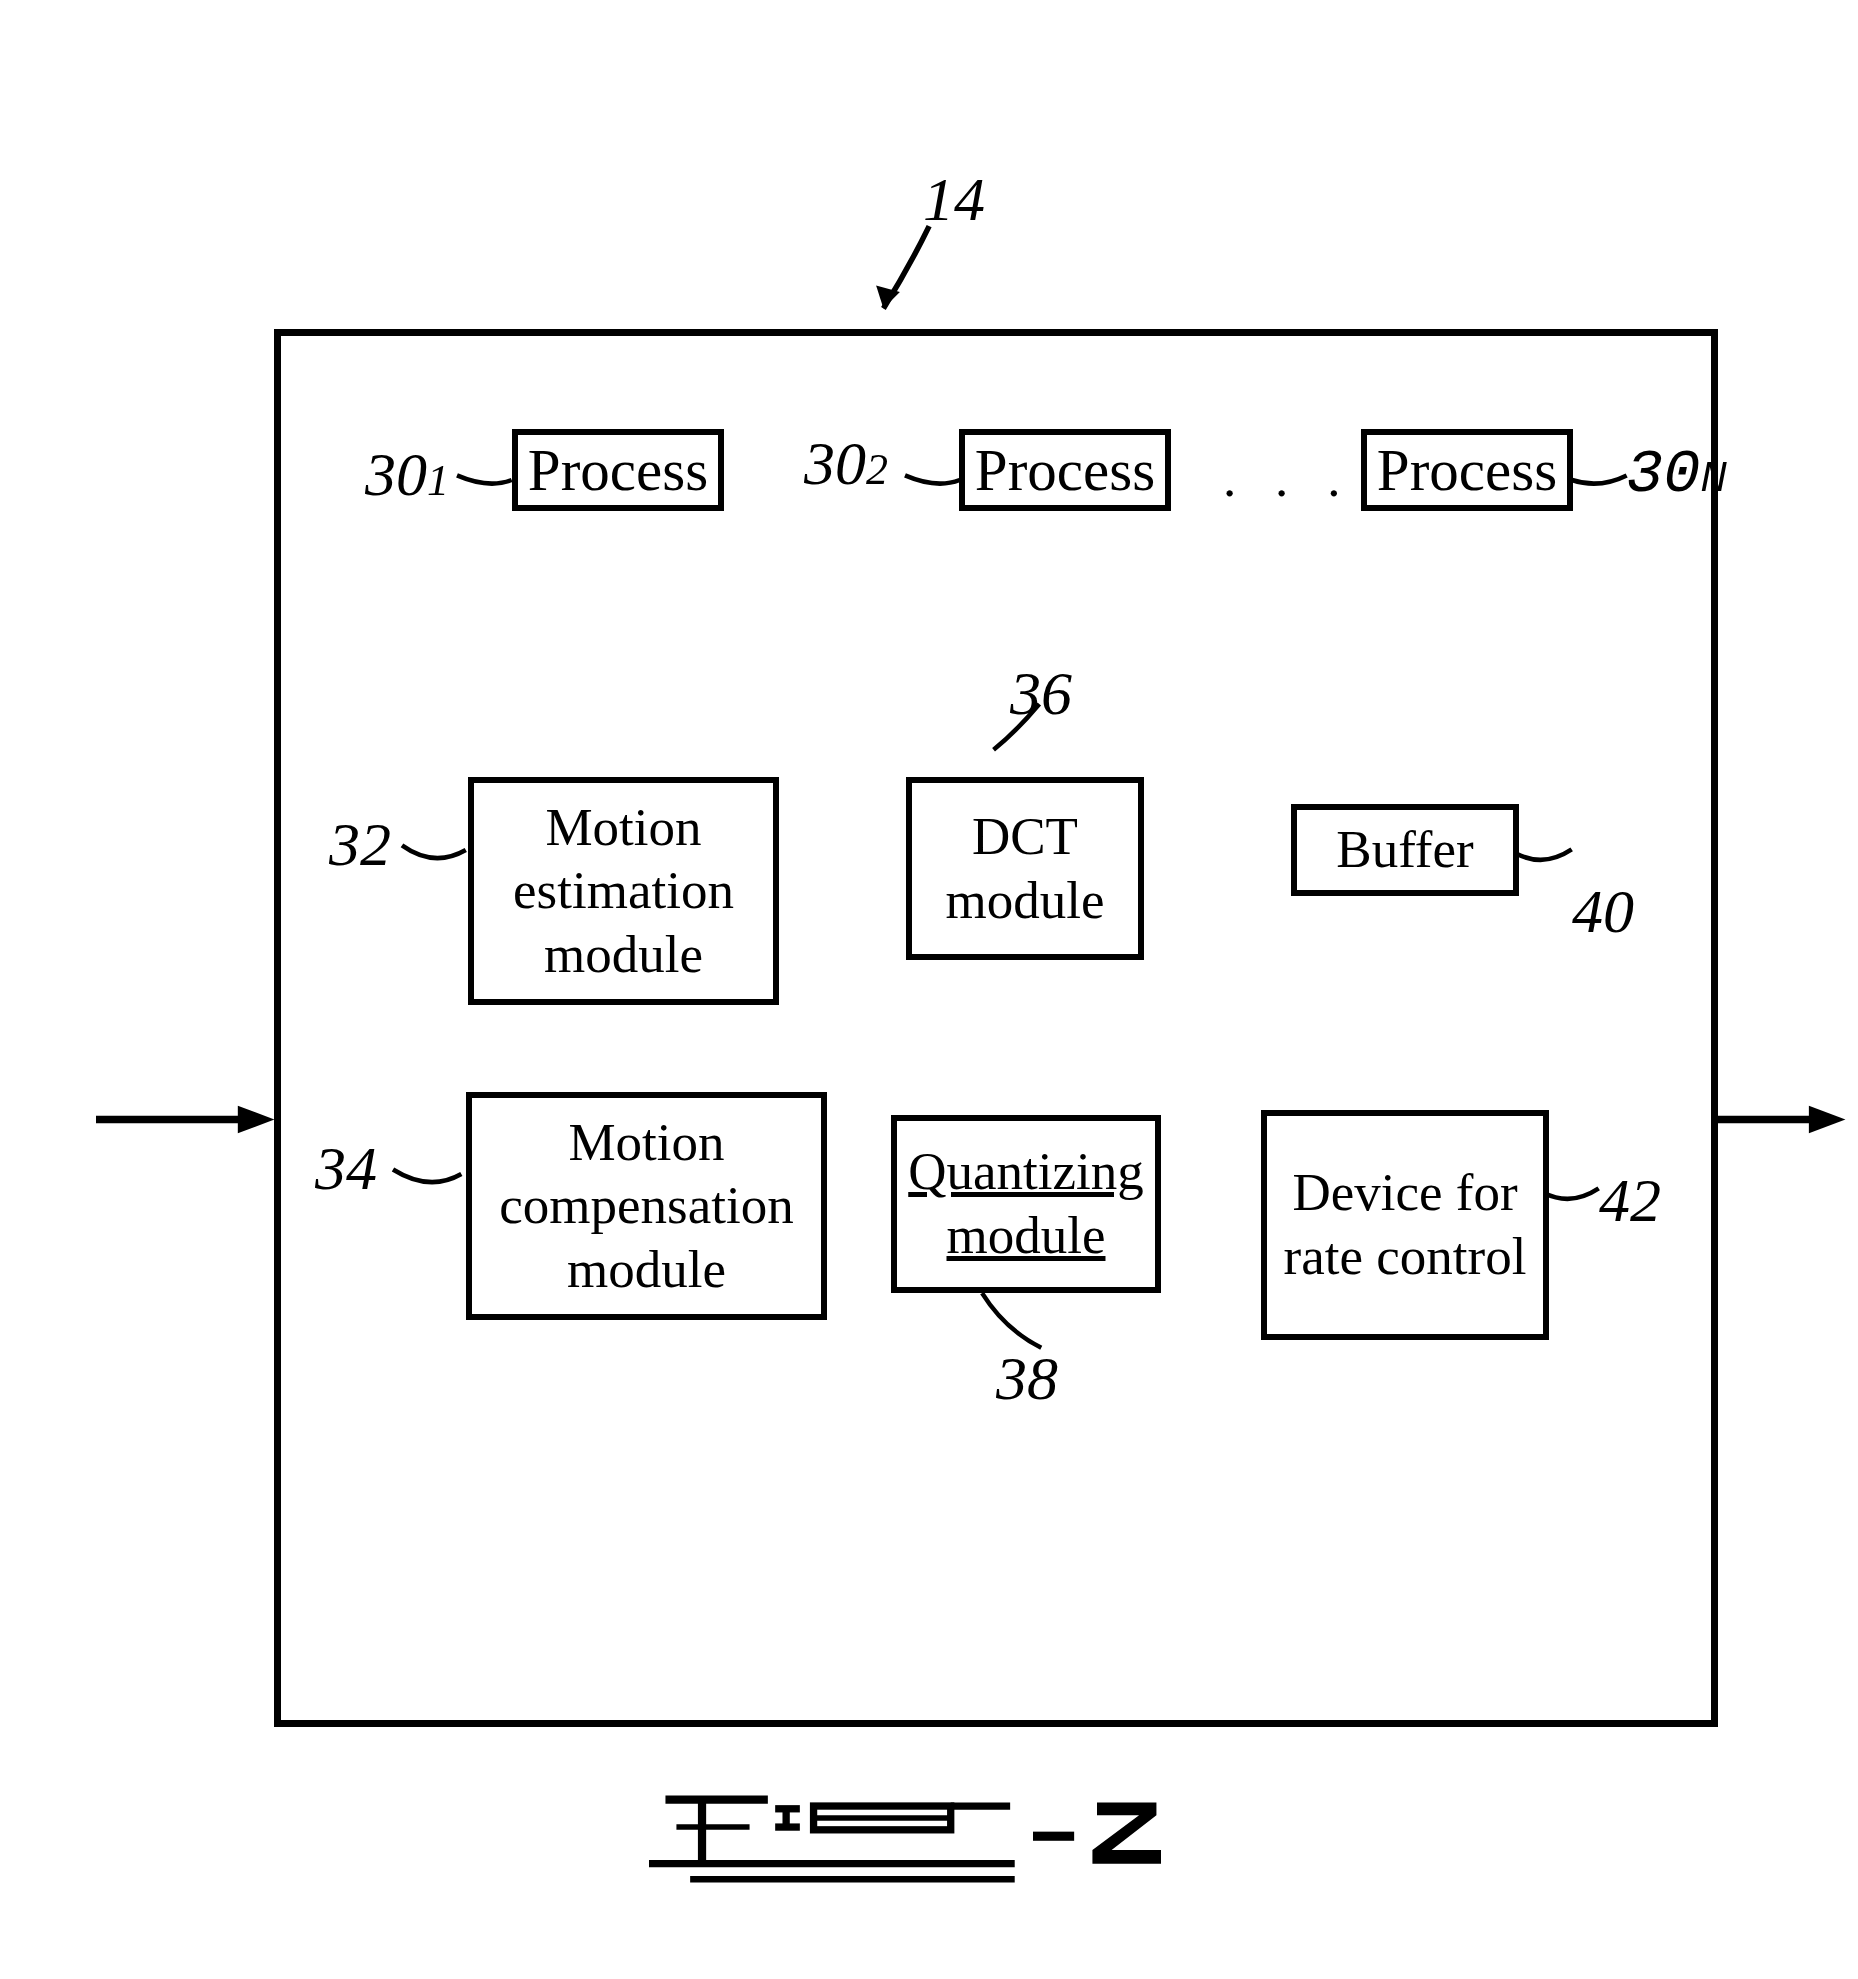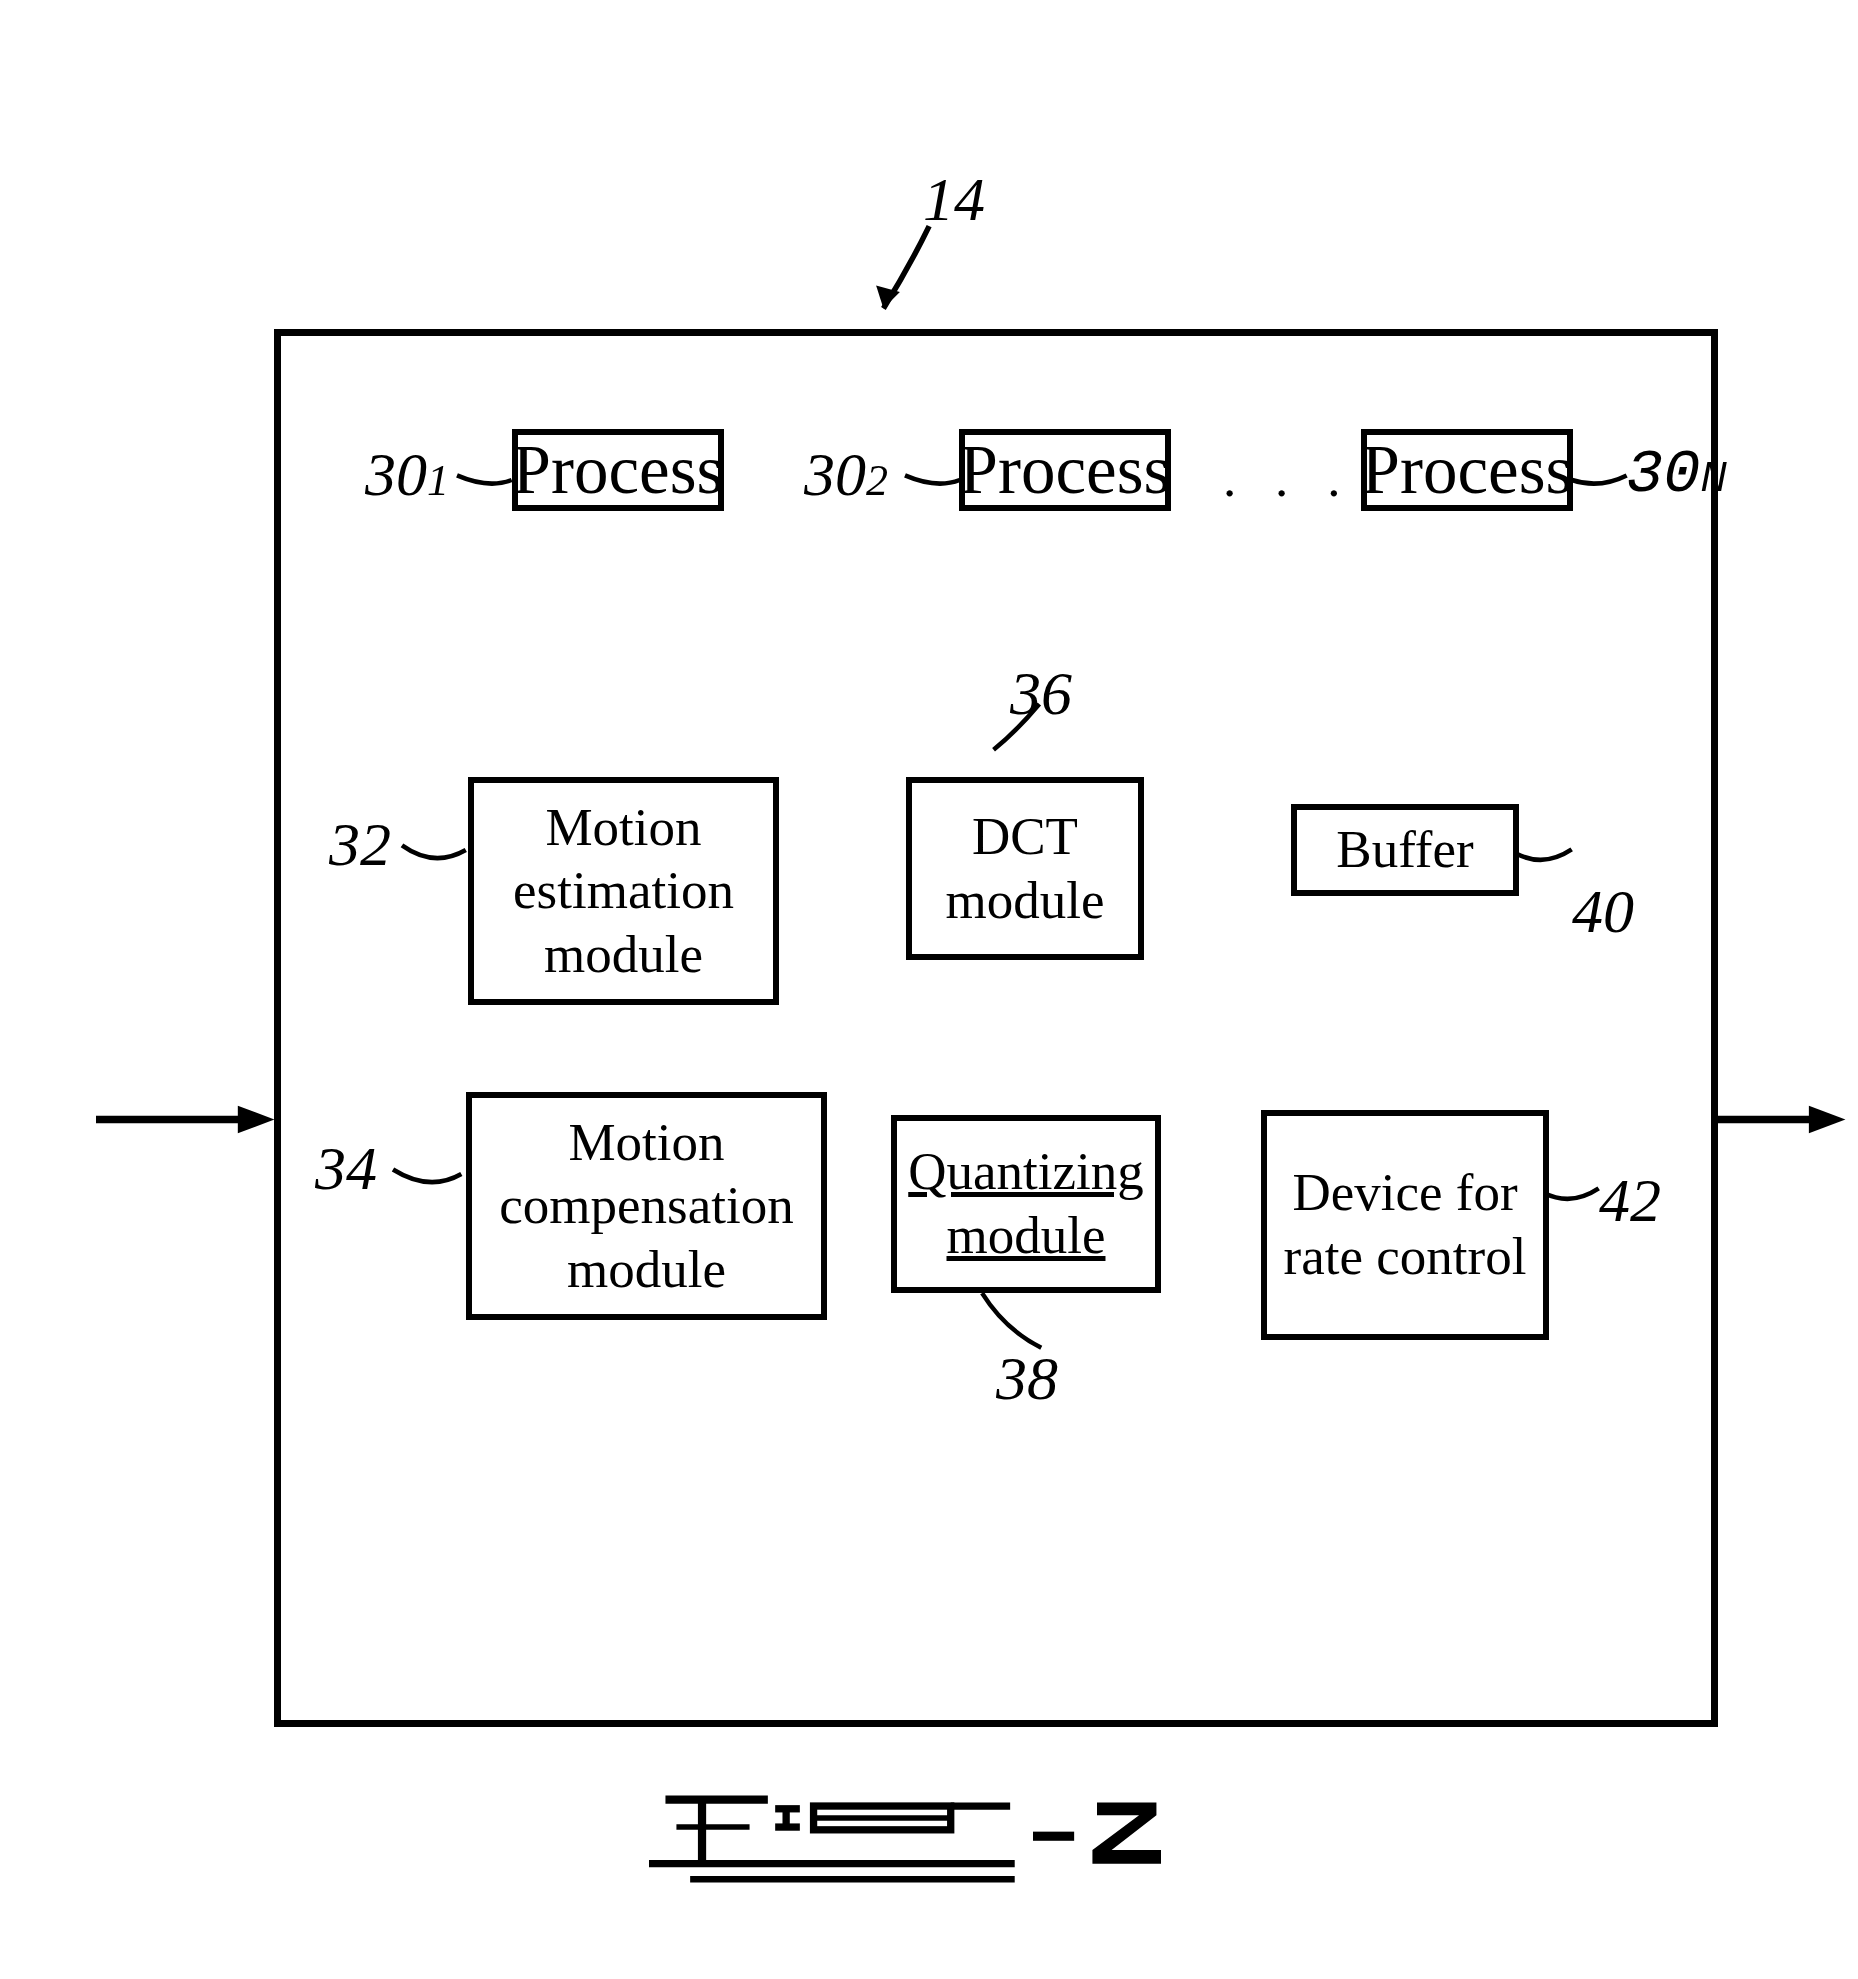--- a/index.html
+++ b/index.html
@@ -32,21 +32,21 @@
       height: 1398px;
       border: 7.3px solid black;
       background: white;
     }
     .process-box {
       position: absolute;
       border: 6.4px solid black;
       display: flex;
       align-items: center;
       justify-content: center;
-      font-size: 69px;
+      font-size: 59px;
     }
     .module-box {
       position: absolute;
       border: 6.4px solid black;
       display: flex;
       align-items: center;
       justify-content: center;
       text-align: center;
       font-size: 53px;
       line-height: 1.2;
@@ -105,21 +105,21 @@
 <div class="ref-label" style="top:439px; left:365px;">
   <span>30</span><span class="sub">1</span>
 </div>
 <svg class="leader" style="top:457px; left:457px;" viewBox="0 0 90 50" width="82" height="46">
   <path d="M 0 20 Q 35 35, 60 25" fill="none" stroke="black" stroke-width="5"></path>
 </svg>
 <div class="process-box" style="top:429px; left:512px; width:212px; height:82px;">
   <span>Process</span>
 </div>
 
-<div class="ref-label" style="top:439px; left:804px;">
+<div class="ref-label" style="top:428px; left:804px;">
   <span>30</span><span class="sub">2</span>
 </div>
 <svg class="leader" style="top:457px; left:905px;" viewBox="0 0 90 50" width="82" height="46">
   <path d="M 0 20 Q 35 35, 60 25" fill="none" stroke="black" stroke-width="5"></path>
 </svg>
 <div class="process-box" style="top:429px; left:959px; width:212px; height:82px;">
   <span>Process</span>
 </div>
 
 <div class="dots" style="top:448px; left:1223px;">. . .</div>

